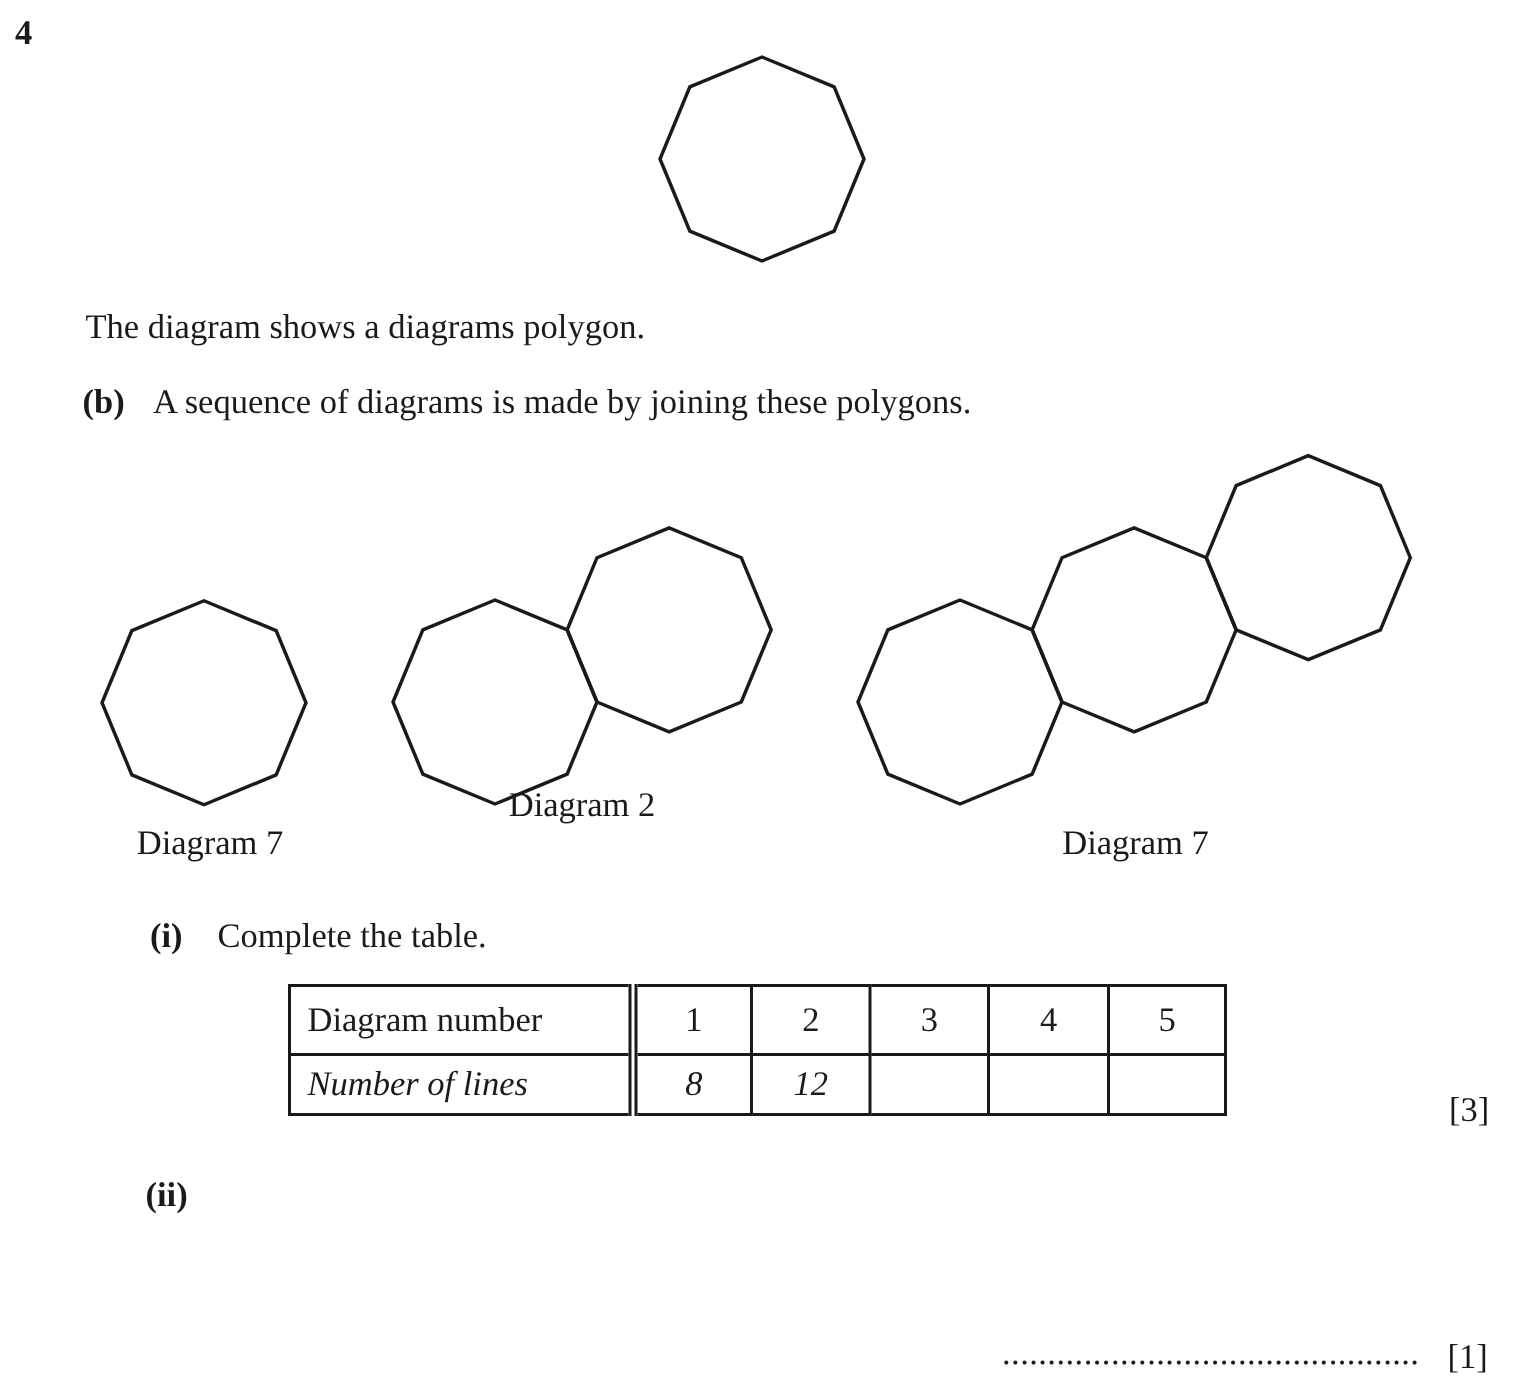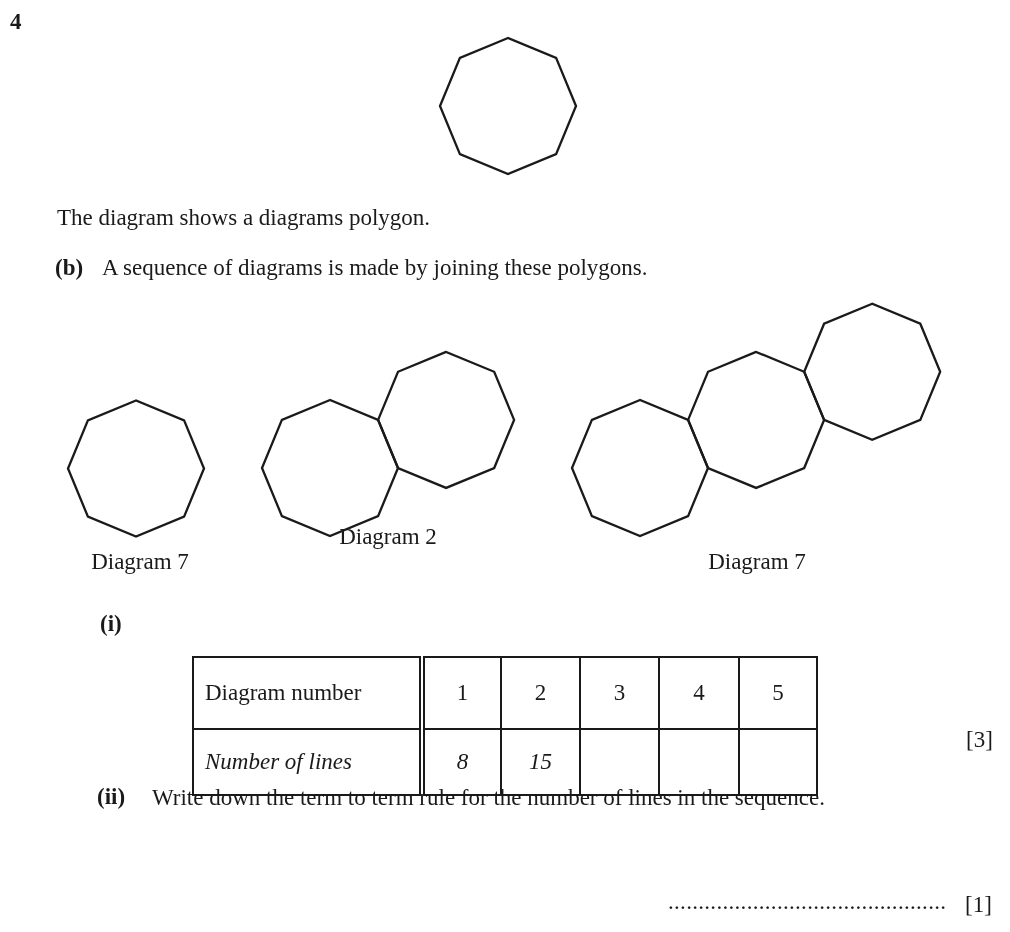--- a/index.html
+++ b/index.html
@@ -33,21 +33,21 @@
     top: 656px;
     border-collapse: collapse;
     table-layout: fixed;
     font-size: 23px;
     color: #1a1a1a;
   }
   .seq-table td {
     border: 2px solid #1a1a1a;
     text-align: center;
     vertical-align: middle;
-    padding: 13px;
+    padding: 0;
     overflow: hidden;
   }
   .seq-table tr.r1 td { height: 44px; }
   .seq-table tr.r2 td { height: 38px; font-style: italic; }
   .seq-table td.hdr {
     text-align: left;
     padding-left: 11px;
     border-right: 6px double #1a1a1a;
   }
   .dots { letter-spacing: 0.3px; }
@@ -72,20 +72,21 @@
   <div class="t" style="left:57px; top:206px;">The diagram shows a diagrams polygon.</div>
 
   <div class="t bold" style="left:55px; top:256px;">(b)</div>
   <div class="t" style="left:102px; top:256px;">A sequence of diagrams is made by joining these polygons.</div>
 
   <div class="t dlabel" style="left:140px; top:550px;">Diagram 7</div>
   <div class="t dlabel" style="left:388px; top:525px;">Diagram 2</div>
   <div class="t dlabel" style="left:757px; top:550px;">Diagram 7</div>
 
   <div class="t bold" style="left:100px; top:612px;">(i)</div>
+  <div class="t" style="left:145px; top:612px;">Complete the table.</div>
 
   <table class="seq-table">
     <colgroup>
       <col style="width:229px">
       <col style="width:79px">
         <col style="width:79px">
         <col style="width:79px">
       <col style="width:80px">
         <col style="width:78px">
     </colgroup>
@@ -94,29 +95,28 @@
       <td class="hdr">Diagram number</td>
       <td>1</td>
       <td>2</td>
       <td>3</td>
       <td>4</td>
       <td>5</td>
     </tr>
     <tr class="r2">
       <td class="hdr">Number of lines</td>
       <td>8</td>
-      <td>15</td>
+      <td>12</td>
       <td></td>
       <td></td>
       <td></td>
     </tr>
   </tbody>
     </table>
 
   <div class="t" style="left:966px; top:728px;">[3]</div>
 
   <div class="t bold" style="left:97px; top:785px;font-family:Liberation Serif, serif;">(ii)</div>
-  <div class="t" style="left:152px; top:786px;">Write down the term to term rule for the number of lines in the sequence.</div>
 
   <div class="t dots" style="left:668px; top:890px;">..............................................</div>
   <div class="t" style="left:965px; top:893px;">[1]</div>
 
 </div>
 
 </body></html>

